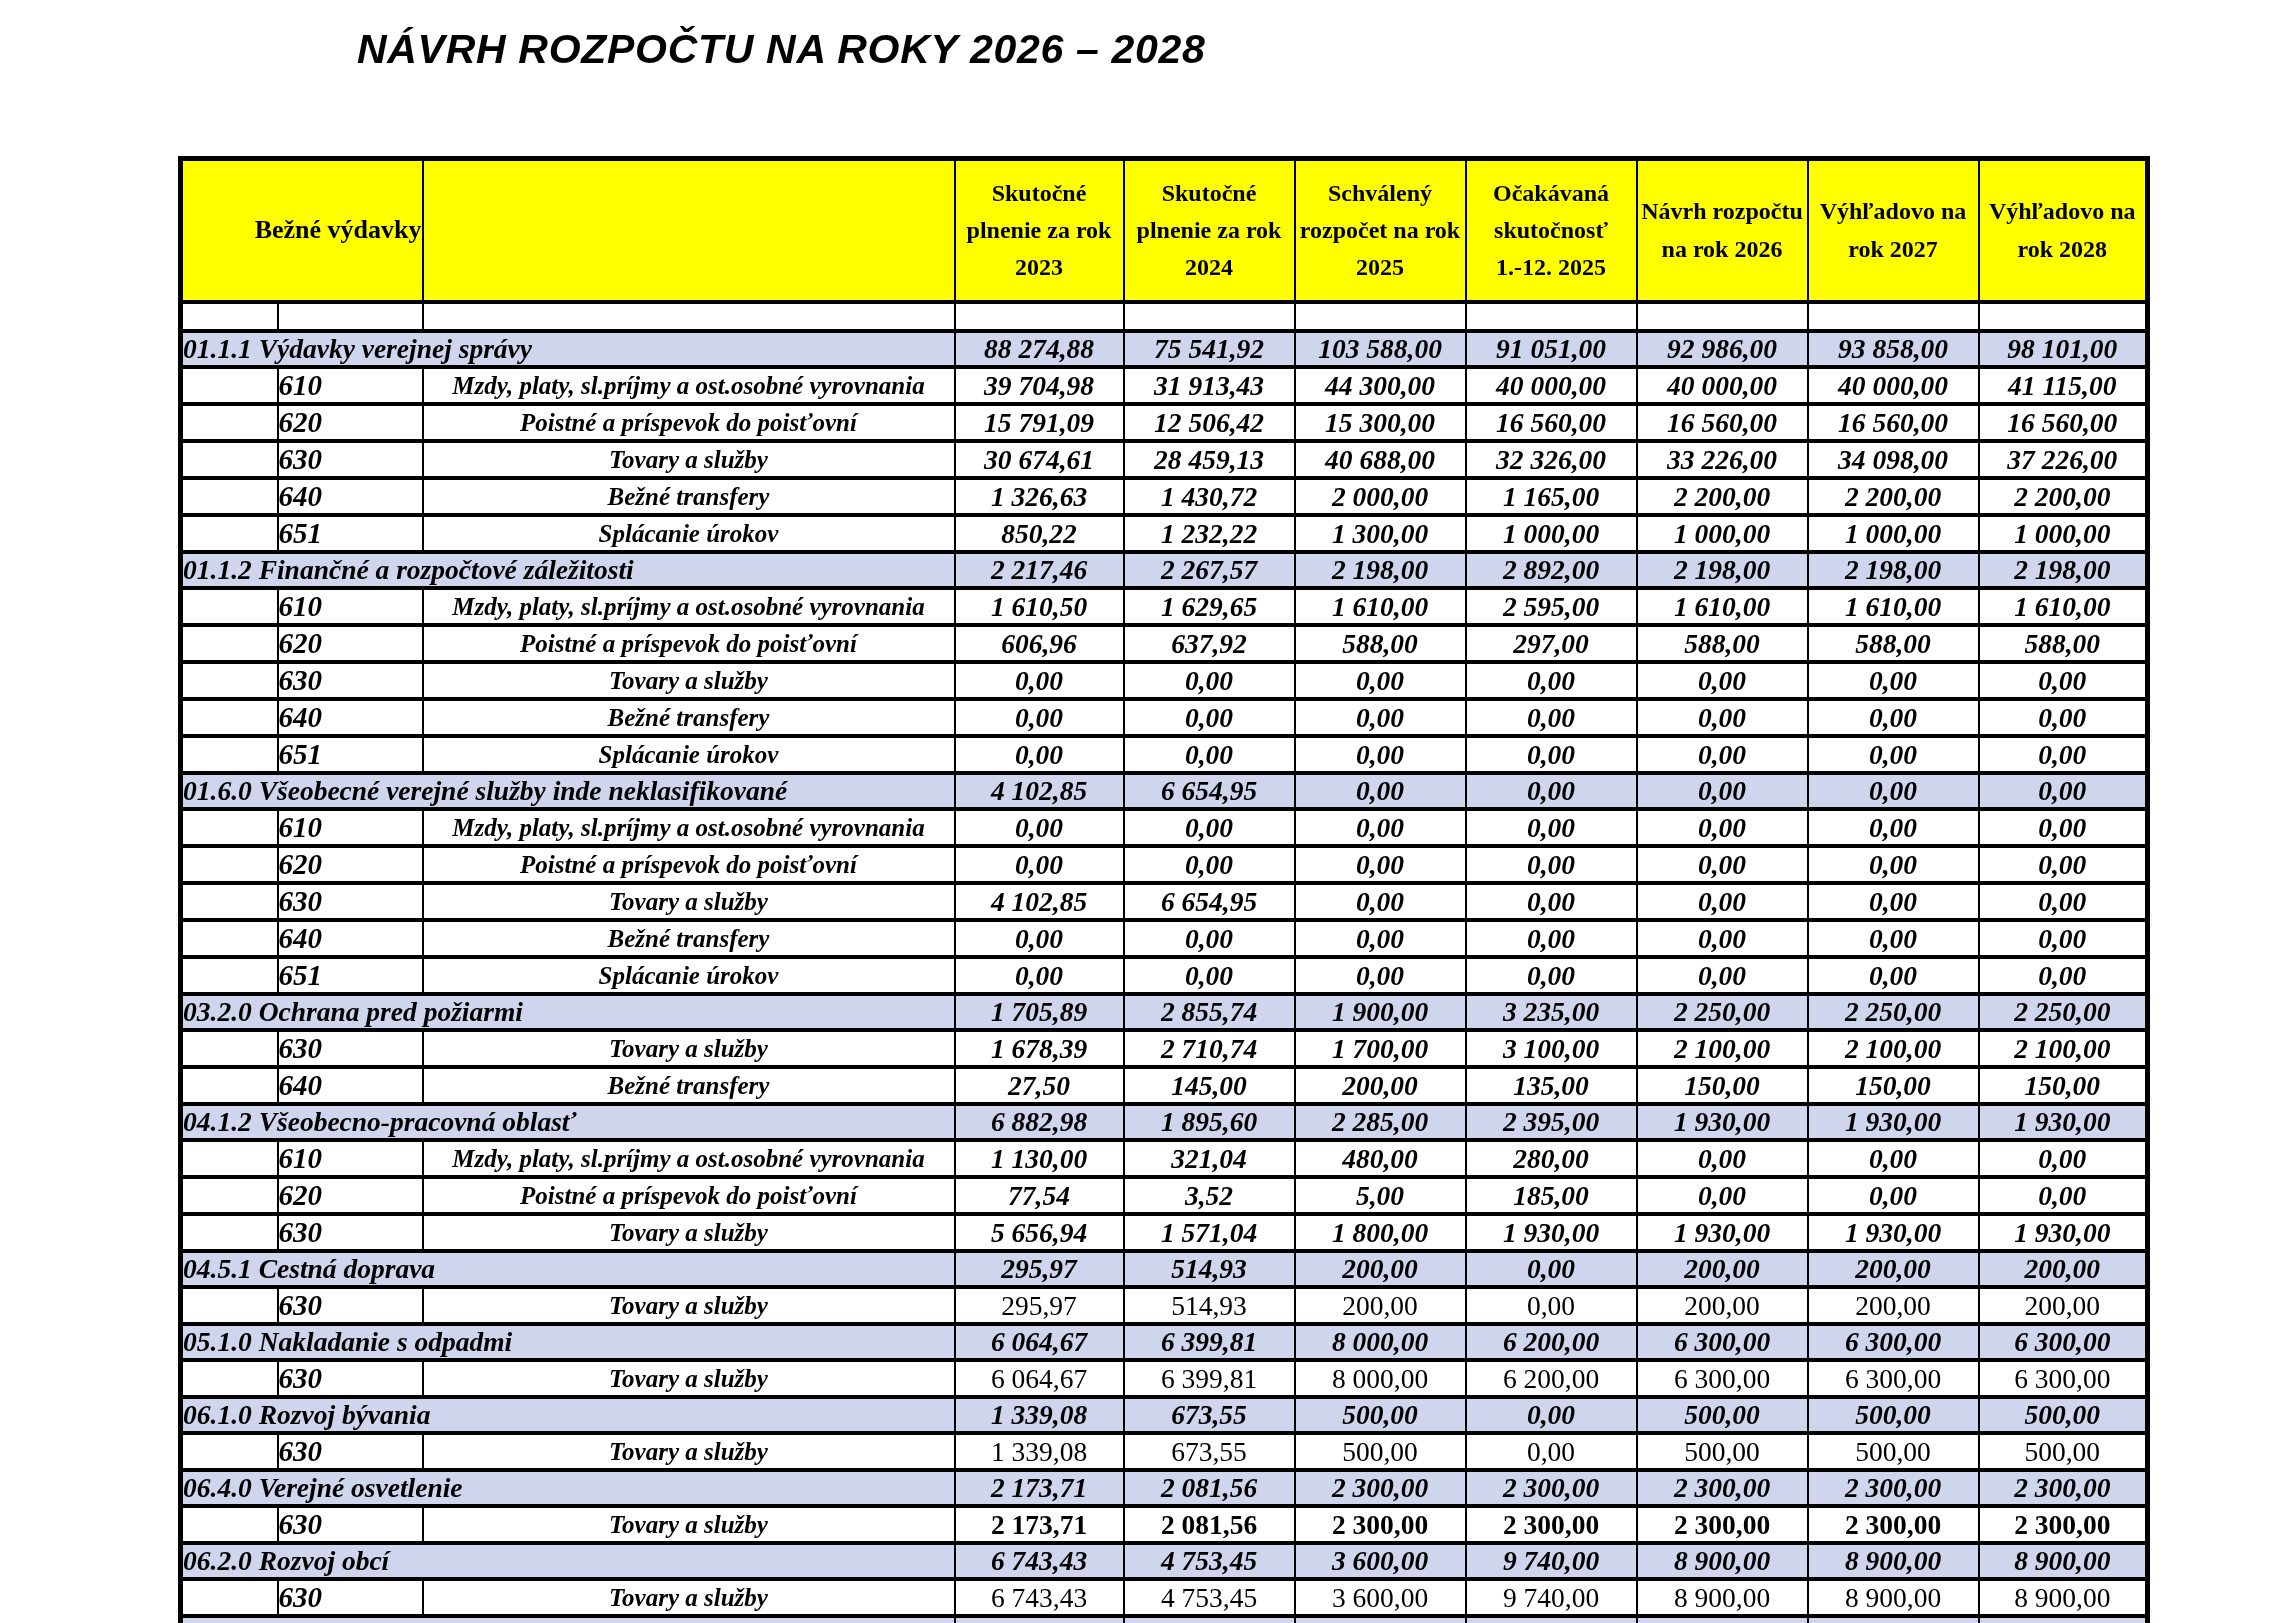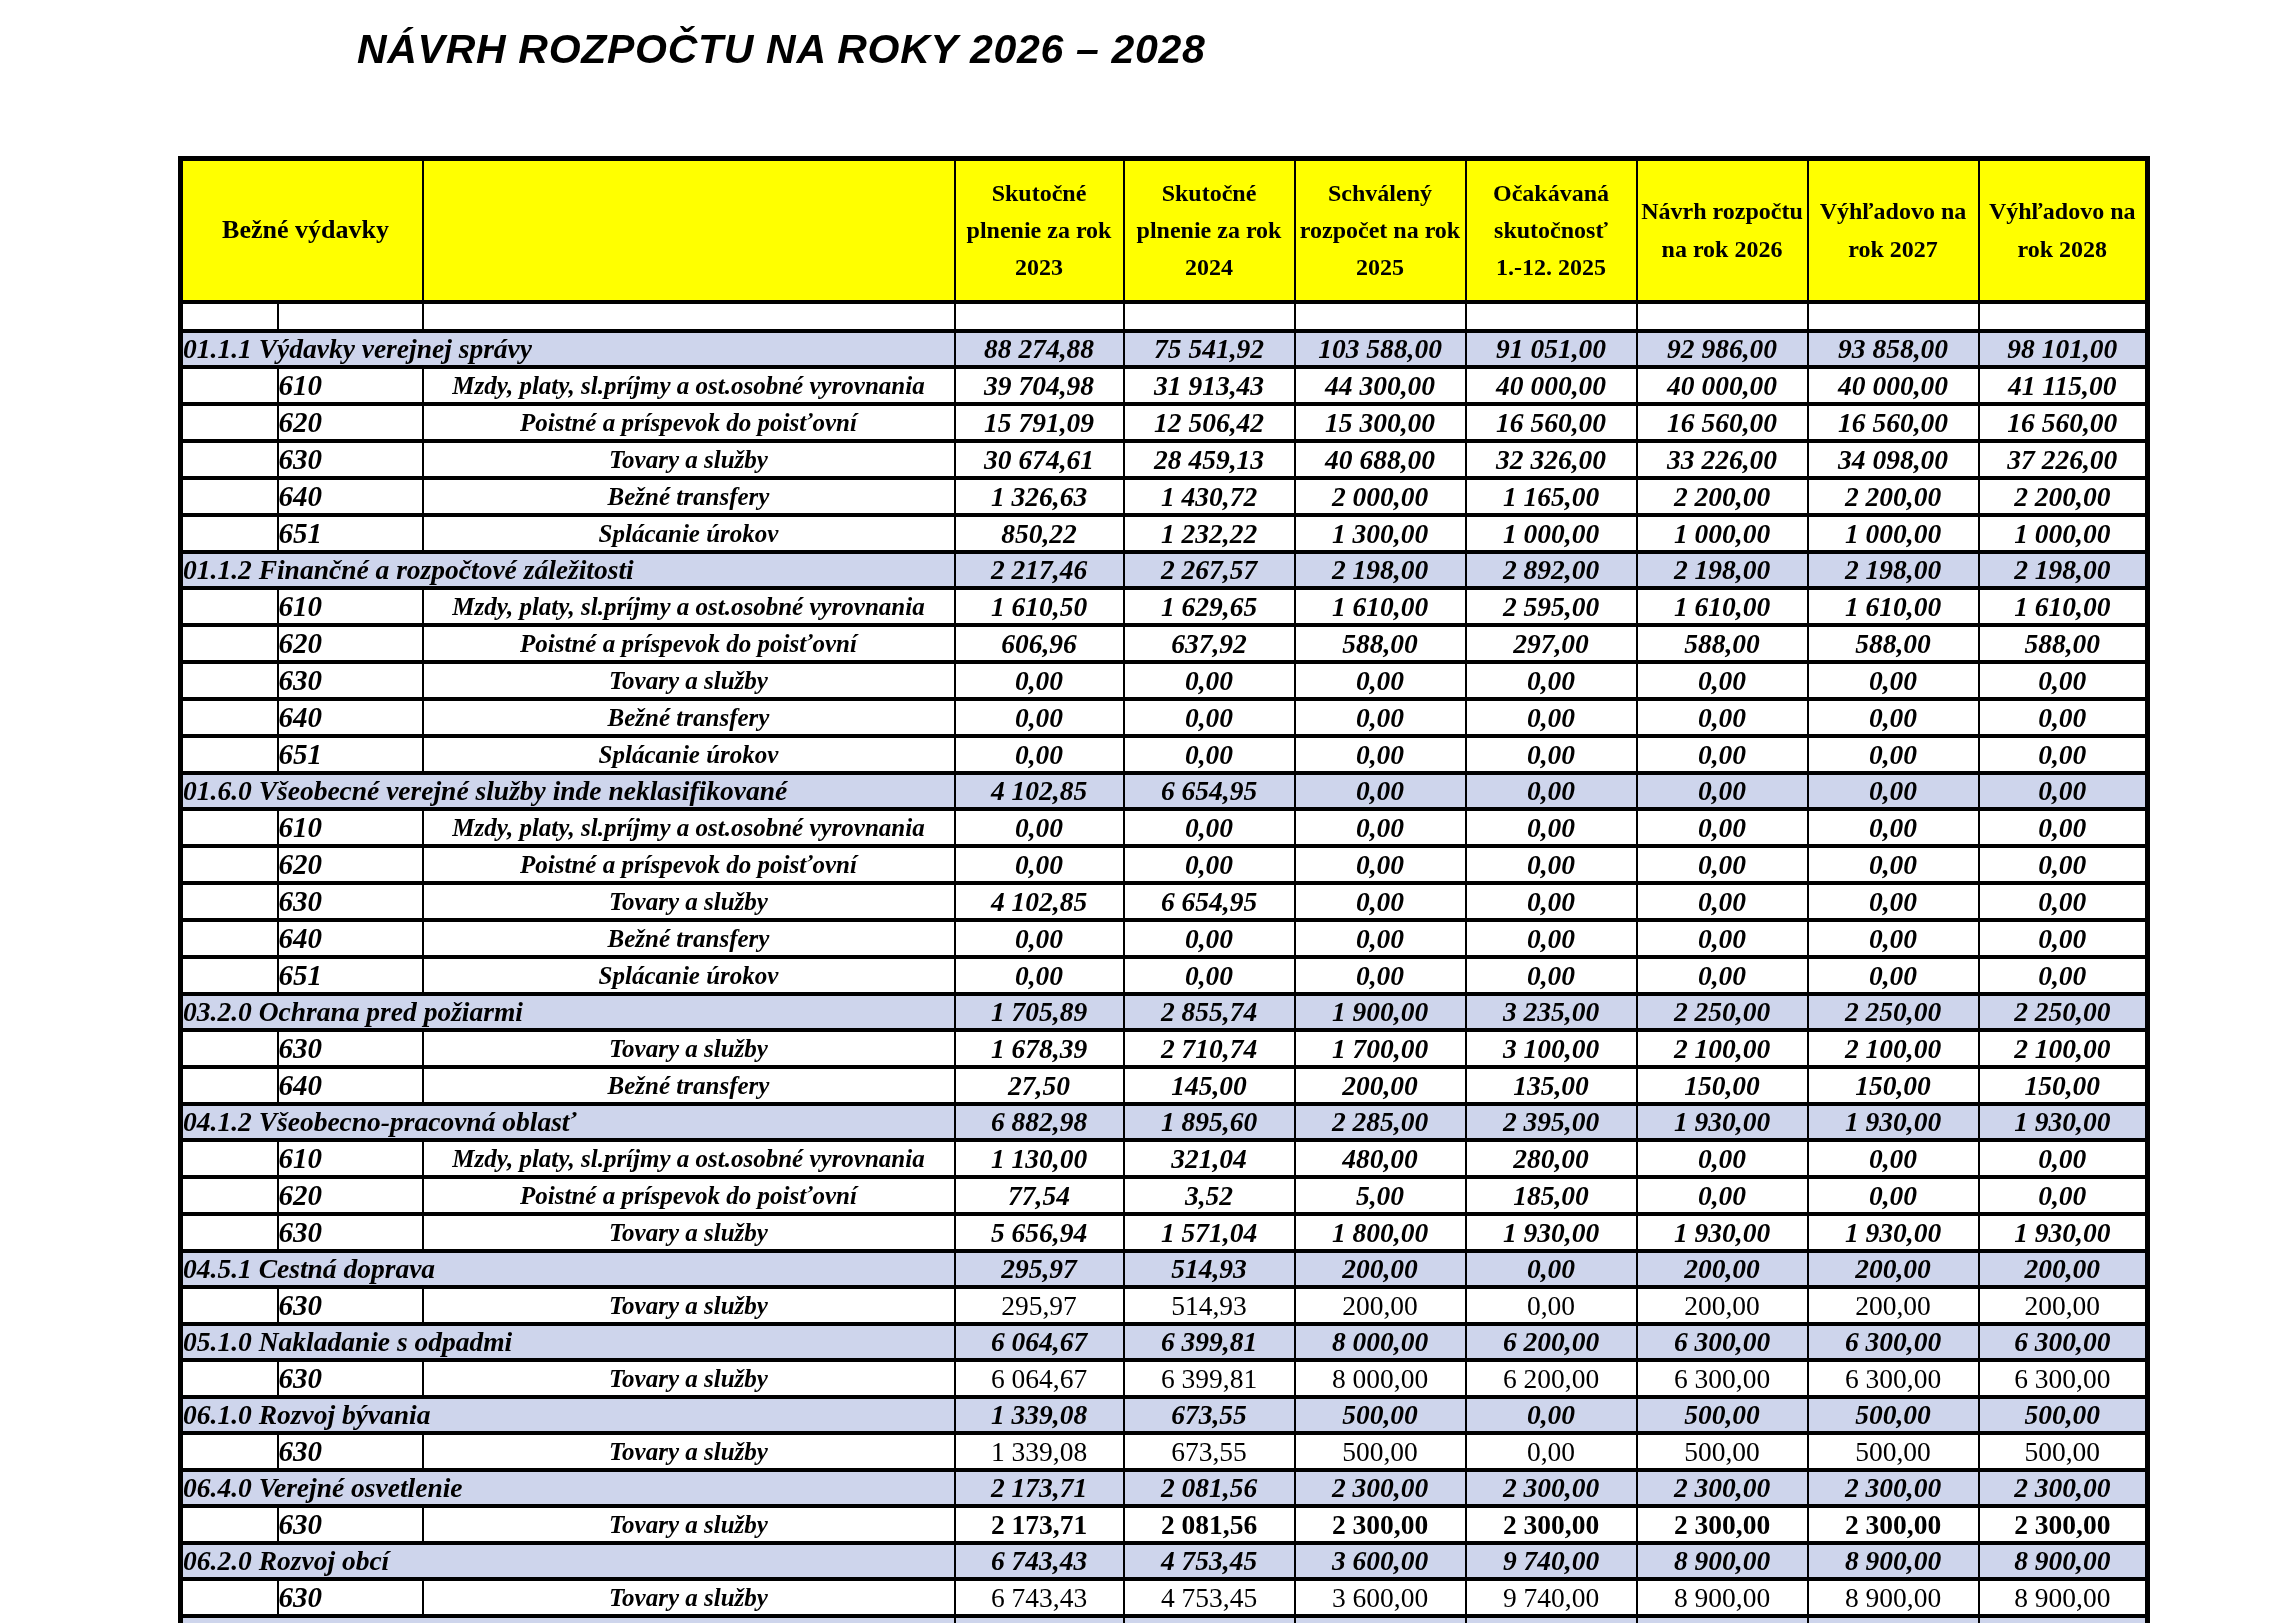--- a/index.html
+++ b/index.html
@@ -24,21 +24,21 @@
     padding:0;vertical-align:middle;color:#000;
     overflow:hidden;
   }
   thead th{
     background:#FFFF00;height:139px;
     border-bottom:8.5px solid #000;
     font-weight:bold;font-style:normal;
     font-size:24px;line-height:1.55;text-align:center;
     padding:0 3.9px;
   }
-  thead th.rowhead{text-align:center;padding-left:6.5px;font-size:26px;}
+  thead th.rowhead{text-align:right;padding-left:6.5px;font-size:26px;}
   tbody td{height:30px;font-size:27.5px;background:#ffffff;}
   tr.spacer td{height:25px;}
   tr.section td{background:#CED5EC;}
   td.label{text-align:left;padding-left:7.9px;white-space:nowrap;font-size:27.5px;margin-left:20px;}
   td.desc{text-align:center;padding-left:7.9px;white-space:nowrap;font-size:25px;}
   td.code{text-align:left;padding-left:15.7px;font-size:29px;}
   td.num{text-align:center;white-space:nowrap;}
   .bi{font-weight:bold;font-style:italic;}
   .i{font-style:italic;font-weight:bold;}
   .r{font-style:normal;font-weight:normal;}

